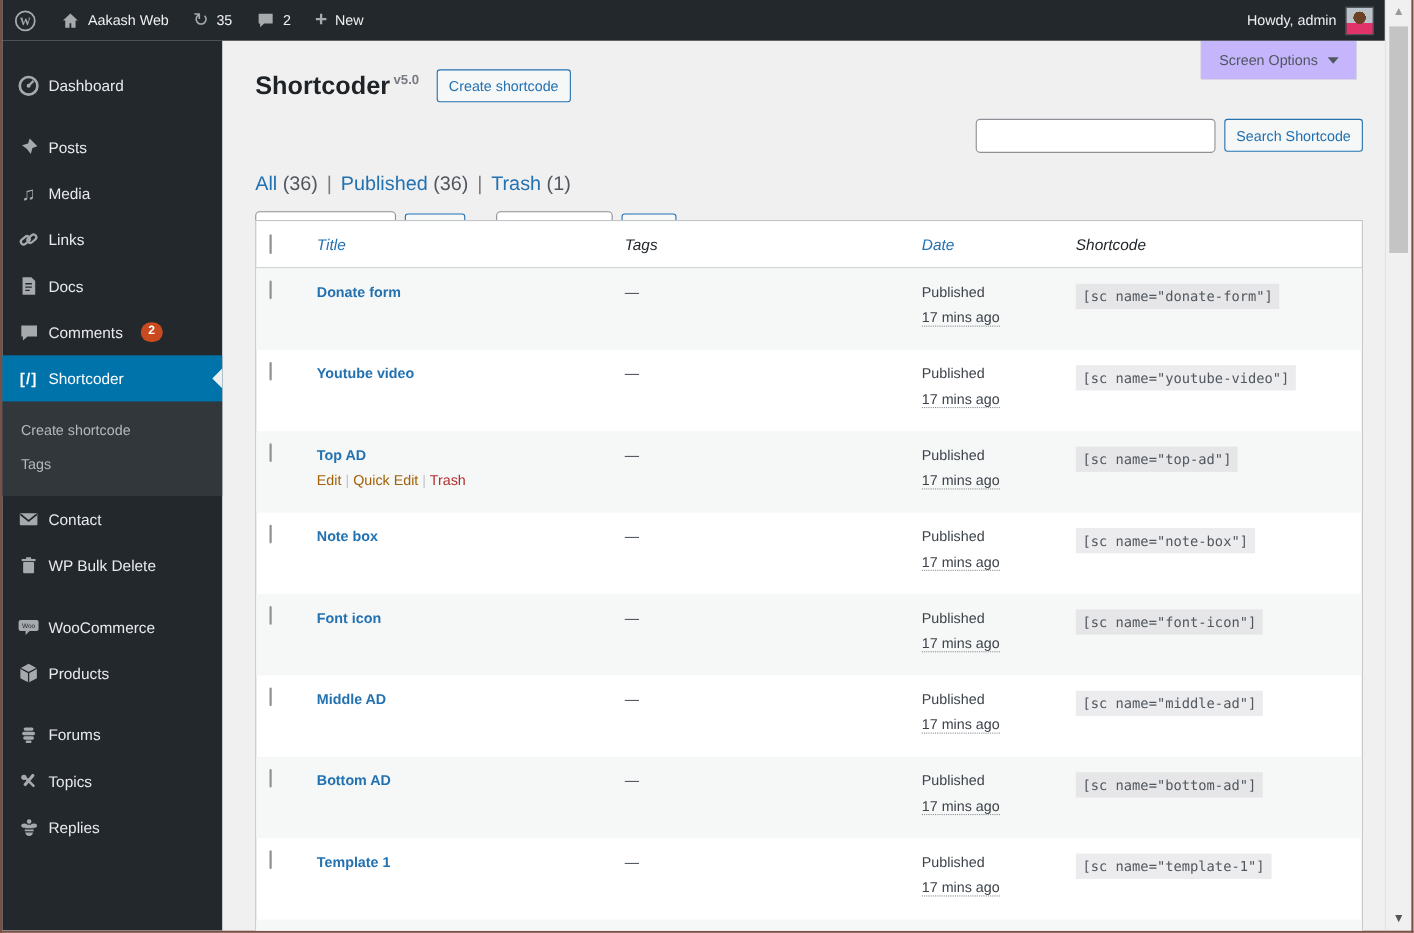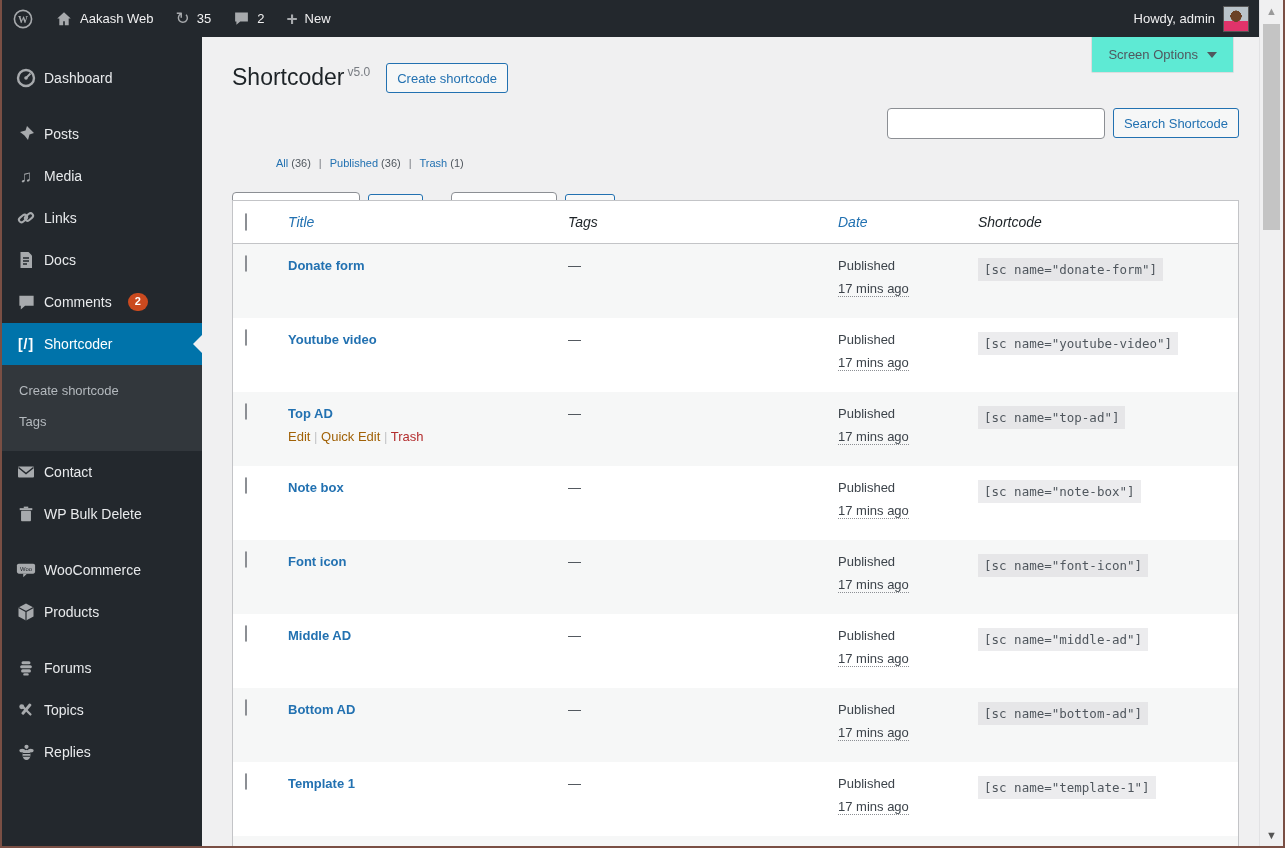--- a/index.html
+++ b/index.html
@@ -48,43 +48,43 @@
   .submenu-item { padding: 8px 0 8px 17px; color: #b4b9be; font-size: 13px; cursor: pointer; }
   .submenu-item.current { color: #fff; font-weight: bold; }
   .badge {
     margin-left: 8px; background: #ca4a1f; color: #fff; font-size: 11px; font-weight: bold;
     border-radius: 10px; padding: 2px 7px; line-height: 1.2;
   }
   .shortcoder-glyph { color: #fff; font-weight: bold; font-size: 14px; letter-spacing: 1px; }
   
   .content { position: absolute; top: 37px; left: 200px; right: 24px; bottom: 0; background: #f0f0f1; }
   .screen-options {
-    position: absolute; top: 0; right: 25px; background: #5eead4; color: #50575e;
+    position: absolute; top: 0; right: 25px; background: #c4b5fd; color: #50575e;
     border: 1px solid #dcdcde; border-top: none; border-radius: 0 0 2px 2px;
     padding: 10px 16px; font-size: 13px; display: flex; align-items: center; gap: 9px; cursor: pointer;
   }
   .caret-down {
     width: 0; height: 0; border-left: 5px solid transparent; border-right: 5px solid transparent;
     border-top: 6px solid #50575e; display: inline-block;
   }
   .page-header { position: absolute; top: 26px; left: 30px; display: flex; align-items: center; }
-  .page-title { font-size: 23px; font-weight: 400; color: #1d2327; line-height: 1.3; }
+  .page-title { font-size: 23px; font-weight: 700; color: #1d2327; line-height: 1.3; }
   .page-version { font-size: 12px; color: #787c82; vertical-align: super; margin-left: 3px; }
   .btn {
     display: inline-flex; align-items: center; justify-content: center;
     background: #f6f7f7; border: 1px solid #2271b1; color: #2271b1;
     border-radius: 3px; font-size: 13px; padding: 0 10px; height: 30px; cursor: pointer; white-space: nowrap;
   }
   .page-header .btn { margin-left: 16px; }
   .search-row { position: absolute; top: 71px; right: 20px; display: flex; gap: 8px; }
   .search-input {
     width: 218px; height: 31px; border: 1px solid #8c8f94; border-radius: 4px;
     background: #fff; font-size: 14px; padding: 0 8px; color: #2c3338;
   }
-  .subsubsub { position: absolute; top: 120px; left: 30px; font-size: 11px; color: #787c82; display: flex; gap: 8px; align-items: flex-start; margin-left: 44px; }
+  .subsubsub { position: absolute; top: 120px; left: 30px; font-size: 18px; color: #787c82; display: flex; gap: 8px; align-items: flex-start; }
   .subsubsub a { color: #2271b1; text-decoration: none; cursor: pointer; }
   .subsubsub .count { color: #50575e; }
   .toolbar { position: absolute; top: 118px; left: 30px; right: 20px; height: 36px; display: flex; gap: 8px; align-items: flex-start; padding-top: 37px; }
   .toolbar { top: 118px; }
   .fake-select {
     display: flex; align-items: center; background: #fff; border: 1px solid #8c8f94;
     border-radius: 4px; height: 36px; padding: 0 12px; font-size: 14px; color: #2c3338; cursor: pointer;
   }
   .sel-caret {
     width: 8px; height: 8px; border-right: 2px solid #50575e; border-bottom: 2px solid #50575e;

